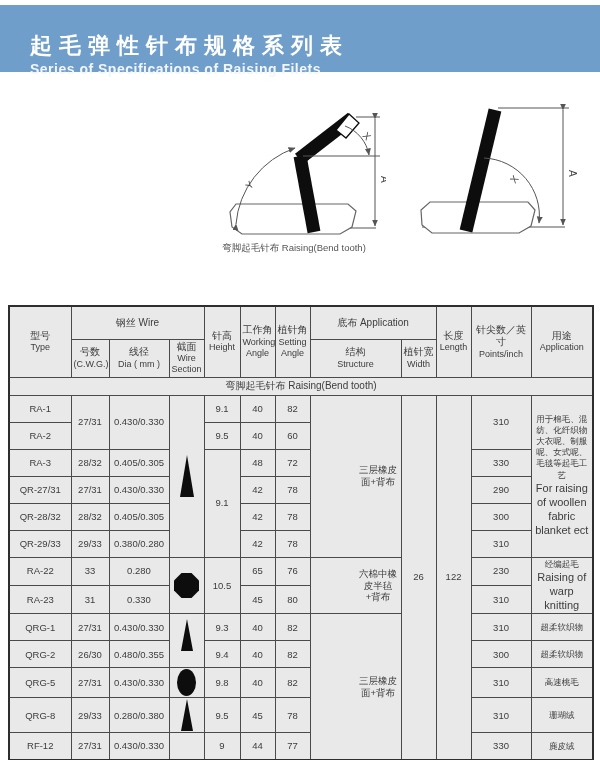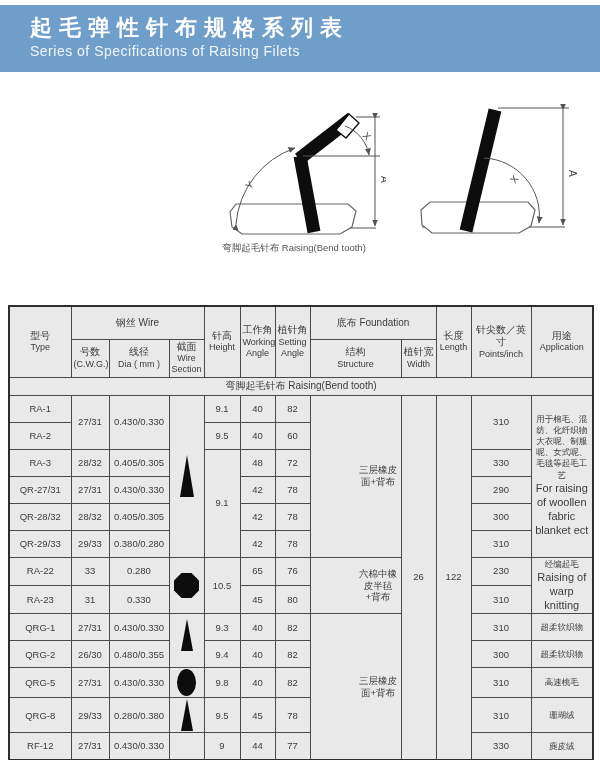--- a/index.html
+++ b/index.html
@@ -1,22 +1,22 @@
 <!DOCTYPE html>
 <html><head>
 <meta charset="utf-8">
 <style>
   * { box-sizing: border-box; margin: 0; padding: 0; }
   html,body { width:600px; background:#fff; font-family:"Liberation Sans","DejaVu Sans",sans-serif; color:#3c3c3c; }
   body { height:760px; overflow:hidden; }
 
   
-  .banner { margin-top:5px; height:67px; background:#6f9ecb; padding:10px 0 0 30px; }
+  .banner { margin-top:5px; height:67px; background:#6f9ecb; padding:28px 0 0 30px; }
   .banner h1 { color:#fff; font-size:22px; font-weight:bold; letter-spacing:7px; line-height:1.2; }
-  .banner h2 { color:#f2f6fa; font-size:14px; font-weight:normal; letter-spacing:0.5px; margin-top:2px; }
+  .banner h2 { color:#f2f6fa; font-size:14px; font-weight:bold; letter-spacing:0.5px; margin-top:2px; }
 
   
   .diagrams { display:flex; gap:16px; justify-content:flex-end; margin:26px 14px 0 0; }
   .figure { width:184px; }
   .figure svg { display:block; }
   .figure .caption { text-align:center; font-size:9.5px; color:#555; margin-top:2px; }
 
   
   .tbl-wrap { margin:50px 8px 0 8px; }
   table { border-collapse:collapse; table-layout:fixed; width:584px; border:2px solid #2e2e2e; }
@@ -138,21 +138,21 @@
           </th>
     <th rowspan="2">
             <span class="zh">工作角</span>
             <span class="en">Working Angle</span>
           </th>
     <th rowspan="2">
             <span class="zh">植针角</span>
             <span class="en">Setting Angle</span>
           </th>
     <th colspan="2">
-            <span class="zh">底布 Foundation</span>
+            <span class="zh">底布 Application</span>
           </th>
     <th rowspan="2">
             <span class="zh">长度</span>
             <span class="en">Length</span>
           </th>
     <th rowspan="2">
             <span class="zh">针尖数／英寸</span>
             <span class="en">Points/inch</span>
           </th>
     <th rowspan="2">

